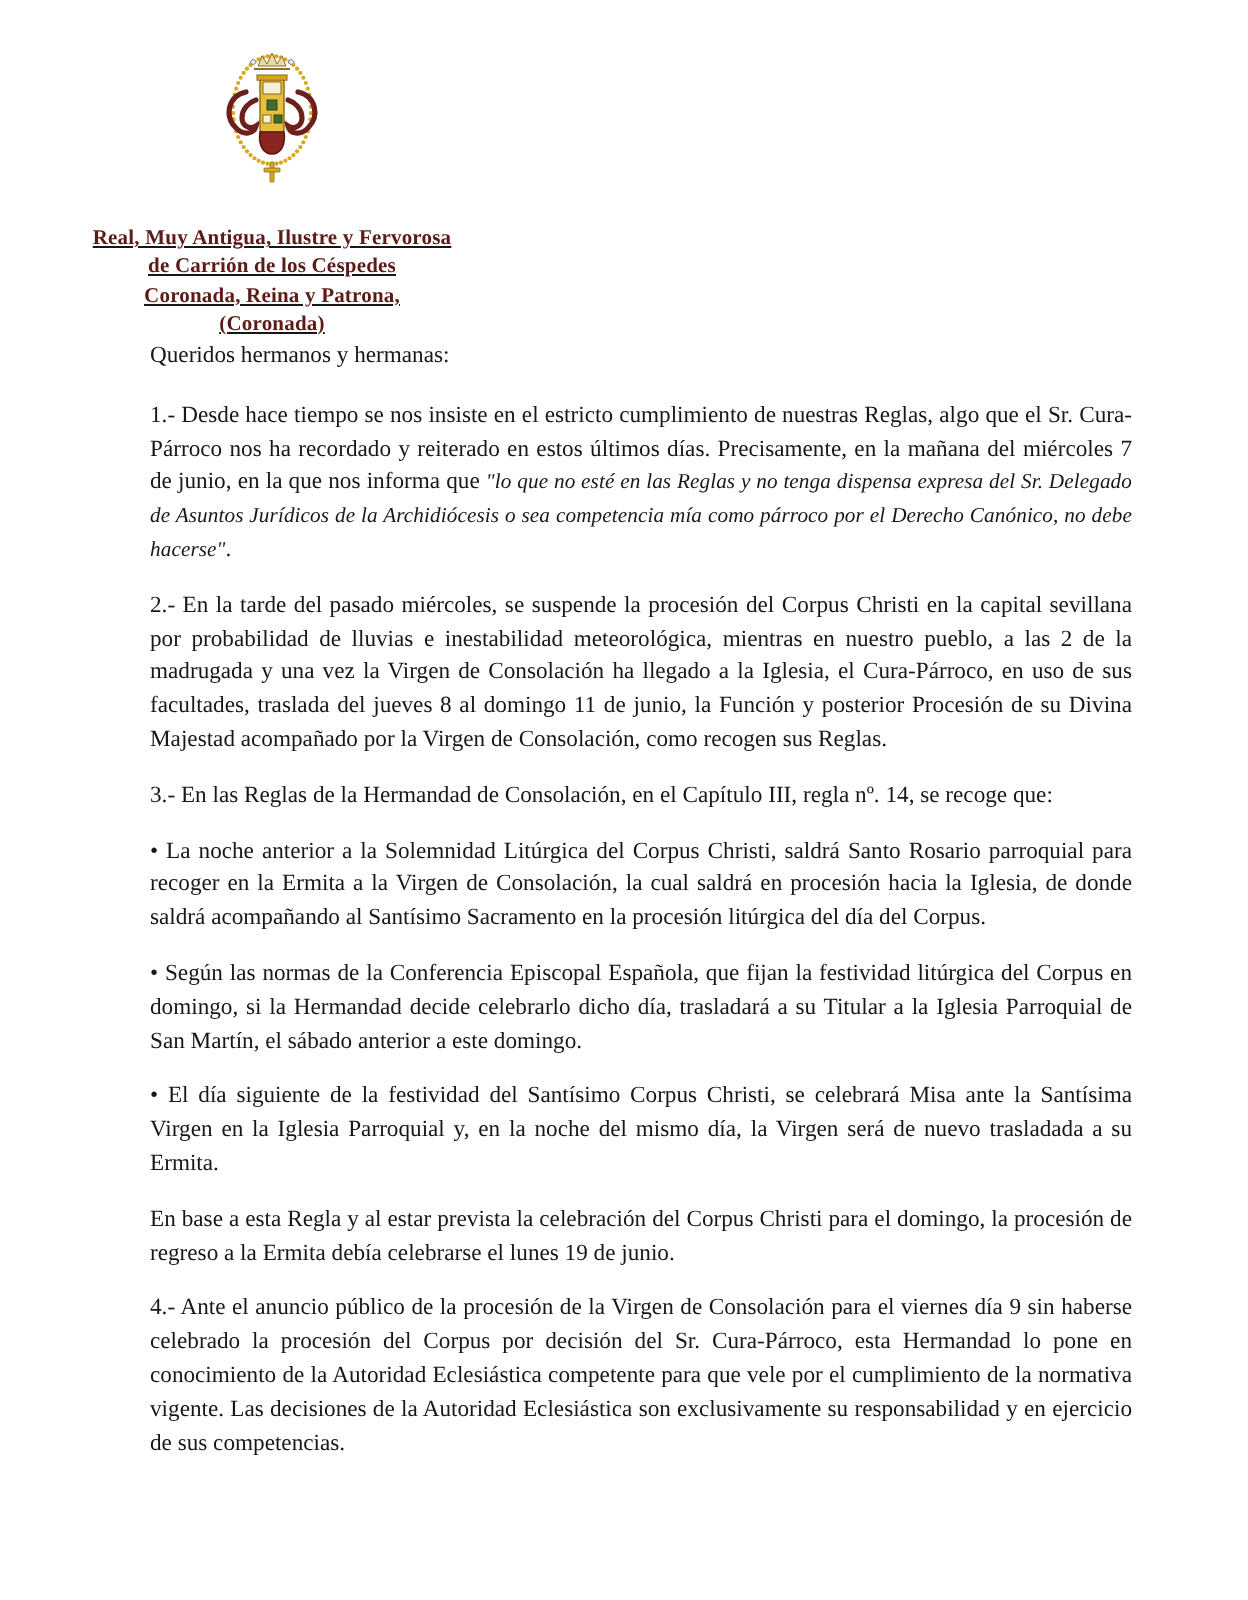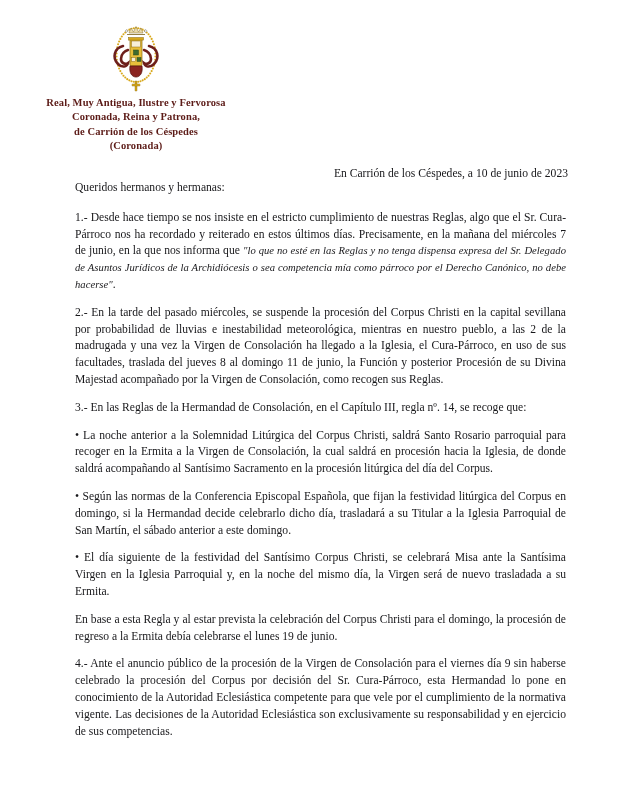--- a/index.html
+++ b/index.html
@@ -35,22 +35,23 @@
 
   .emblem-wrap {
     display: block;
     margin: 0 auto;
     width: 84px;
     height: 84px;
   }
   .emblem-wrap svg { display: block; }
 
   .crest-lines {
-    margin-top: 2px;
+    margin-top: 19px;
     line-height: 1.36;
+    text-decoration: underline;
   }
   .crest-lines div {
     font-family: "Liberation Serif", "DejaVu Serif", serif;
     font-weight: bold;
     font-size: 10.5px;
     color: #5c1b17;
     letter-spacing: 0.1px;
     white-space: nowrap;
   }
 
@@ -187,27 +188,26 @@
 
         <g transform="translate(42,76)" fill="#d8a81c" stroke="#8a6a12" stroke-width="0.4">
           <rect x="-1" y="-5" width="2" height="10" rx="0.4"></rect>
           <rect x="-4" y="-2" width="8" height="2" rx="0.4"></rect>
         </g>
       </svg>
     </div>
 
     <div class="crest-lines">
       <div>Real, Muy Antigua, Ilustre y Fervorosa</div>
+      <div>de Carrión de los Céspedes</div>
       <div>Coronada, Reina y Patrona,</div>
-      <div>de Carrión de los Céspedes</div>
       <div>(Coronada)</div>
     </div>
   </div>
 
-  <div class="dateline">En Carrión de los Céspedes, a 10 de junio de 2023</div>
 
   <div class="body-copy">
 
     <p class="salutation">Queridos hermanos y hermanas:</p>
 
 
     <p><span>1.- Desde hace tiempo se nos insiste en el estricto cumplimiento de nuestras Reglas, algo que el Sr. Cura- Párroco nos ha recordado y reiterado en estos últimos días. Precisamente, en la mañana del miércoles 7 de junio, en la que nos informa que </span><span class="quote-italic">"lo que no esté en las Reglas y no tenga dispensa expresa del Sr. Delegado de Asuntos Jurídicos de la Archidiócesis o sea competencia mía como párroco por el Derecho Canónico, no debe hacerse"</span><span>.</span></p>
 
     <p>2.- En la tarde del pasado miércoles, se suspende la procesión del Corpus Christi en la capital sevillana por probabilidad de lluvias e inestabilidad meteorológica, mientras en nuestro pueblo, a las 2 de la madrugada y una vez la Virgen de Consolación ha llegado a la Iglesia, el Cura-Párroco, en uso de sus facultades, traslada del jueves 8 al domingo 11 de junio, la Función y posterior Procesión de su Divina Majestad acompañado por la Virgen de Consolación, como recogen sus Reglas.</p>
 

